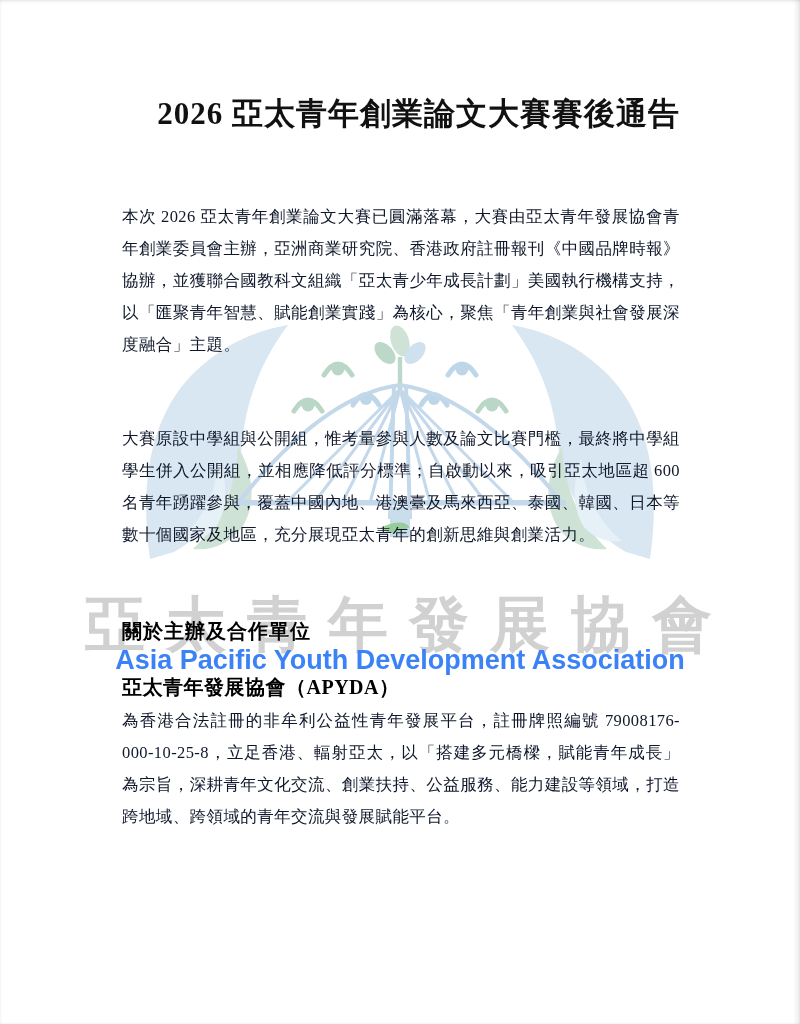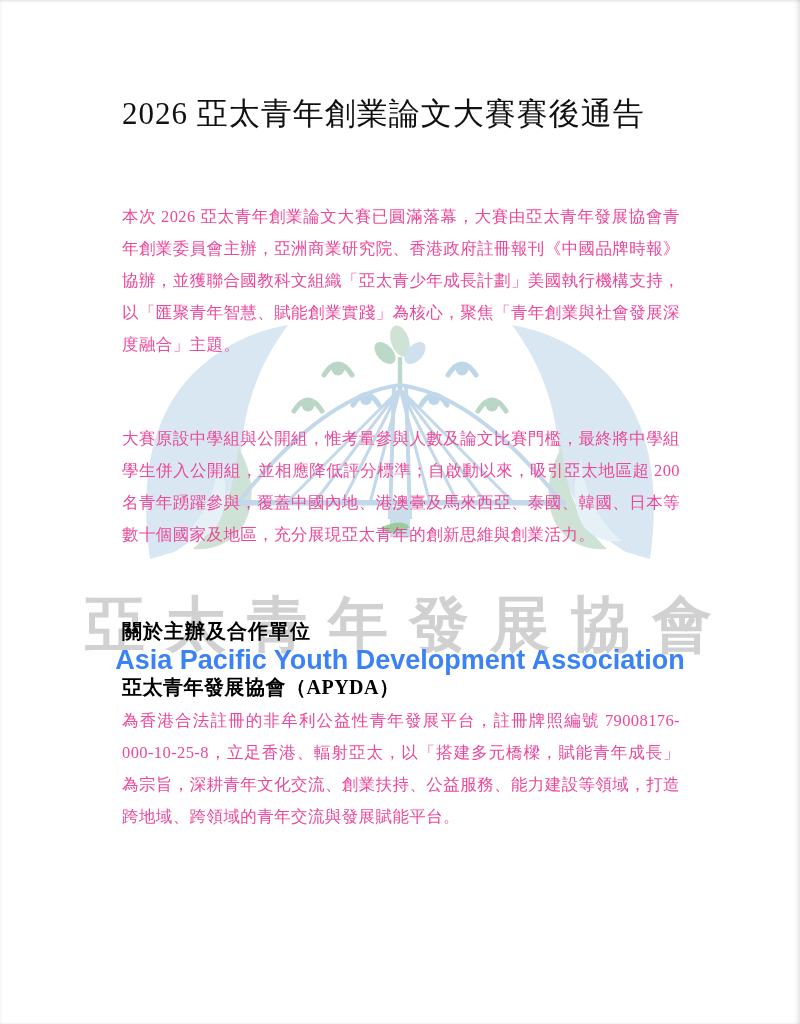--- a/index.html
+++ b/index.html
@@ -24,24 +24,24 @@
     background:#8fc98f;border-radius:0 100% 0 100%;transform:rotate(-28deg);opacity:.85;}
   .wm-zh{position:absolute;top:262px;left:50%;transform:translateX(-50%);
     white-space:nowrap;font-weight:bold;font-size:60px;letter-spacing:3px;
     color:#c9c9c9;font-family:"Liberation Serif","DejaVu Serif",serif;opacity:.85;}
   .wm-en{position:absolute;top:322px;left:50%;transform:translateX(-50%);
     white-space:nowrap;font-family:"Liberation Sans","DejaVu Sans",sans-serif;
     font-weight:bold;font-size:27px;color:#3b82f6;}
 
   
   .content{position:relative;z-index:2;padding:93px 120px 0 122px;}
-  h1.doc-title{margin:0 0 66px 0;text-align:left;font-size:31px;line-height:42px;
-    font-weight:normal;letter-spacing:1px;color:#111;}
+  h1.doc-title{margin:0 0 66px 0;text-align:right;font-size:31px;line-height:42px;
+    font-weight:bold;letter-spacing:1px;color:#111;}
   p.body-par{margin:0;font-size:16.5px;line-height:32px;letter-spacing:0.4px;
-    text-align:justify;text-justify:inter-ideograph;color:#ec4899;}
+    text-align:justify;text-justify:inter-ideograph;color:#0f172a;}
   p.mb1{margin-bottom:62px;}
   p.mb2{margin-bottom:62px;}
   h2.section{margin:0 0 23px 0;font-size:20px;line-height:37px;font-weight:bold;
     color:#000;font-family:"Liberation Sans","DejaVu Sans",sans-serif;letter-spacing:1px;}
   h3.subsection{margin:0 0 4px 0;font-size:20px;line-height:28px;font-weight:bold;
     color:#000;letter-spacing:0.5px;}
 </style>
 </head>
 <body>
 
@@ -101,21 +101,21 @@
     <div class="wm-leaf"></div>
     <div class="wm-zh">亞 太 青 年 發 展 協 會</div>
     <div class="wm-en">Asia Pacific Youth Development Association</div>
   </div>
 
   <div class="content">
     <h1 class="doc-title">2026 亞太青年創業論文大賽賽後通告</h1>
 
     <p class="body-par mb1">本次 2026 亞太青年創業論文大賽已圓滿落幕，大賽由亞太青年發展協會青年創業委員會主辦，亞洲商業研究院、香港政府註冊報刊《中國品牌時報》協辦，並獲聯合國教科文組織「亞太青少年成長計劃」美國執行機構支持，以「匯聚青年智慧、賦能創業實踐」為核心，聚焦「青年創業與社會發展深度融合」主題。</p>
 
-    <p class="body-par mb2">大賽原設中學組與公開組，惟考量參與人數及論文比賽門檻，最終將中學組學生併入公開組，並相應降低評分標準；自啟動以來，吸引亞太地區超 200 名青年踴躍參與，覆蓋中國內地、港澳臺及馬來西亞、泰國、韓國、日本等數十個國家及地區，充分展現亞太青年的創新思維與創業活力。</p>
+    <p class="body-par mb2">大賽原設中學組與公開組，惟考量參與人數及論文比賽門檻，最終將中學組學生併入公開組，並相應降低評分標準；自啟動以來，吸引亞太地區超 600 名青年踴躍參與，覆蓋中國內地、港澳臺及馬來西亞、泰國、韓國、日本等數十個國家及地區，充分展現亞太青年的創新思維與創業活力。</p>
 
     <h2 class="section">關於主辦及合作單位</h2>
 
     <h3 class="subsection">亞太青年發展協會（APYDA）</h3>
 
     <p class="body-par">為香港合法註冊的非牟利公益性青年發展平台，註冊牌照編號 79008176-000-10-25-8，立足香港、輻射亞太，以「搭建多元橋樑，賦能青年成長」為宗旨，深耕青年文化交流、創業扶持、公益服務、能力建設等領域，打造跨地域、跨領域的青年交流與發展賦能平台。</p>
   </div>
 
 </div>
 

